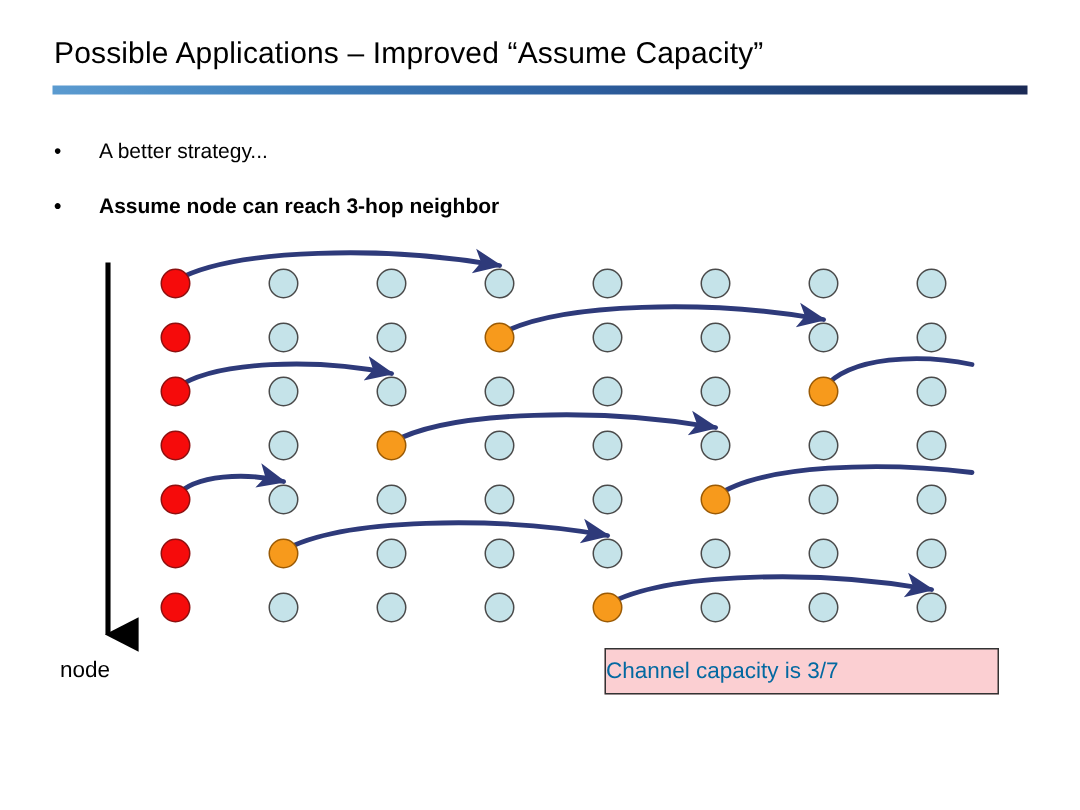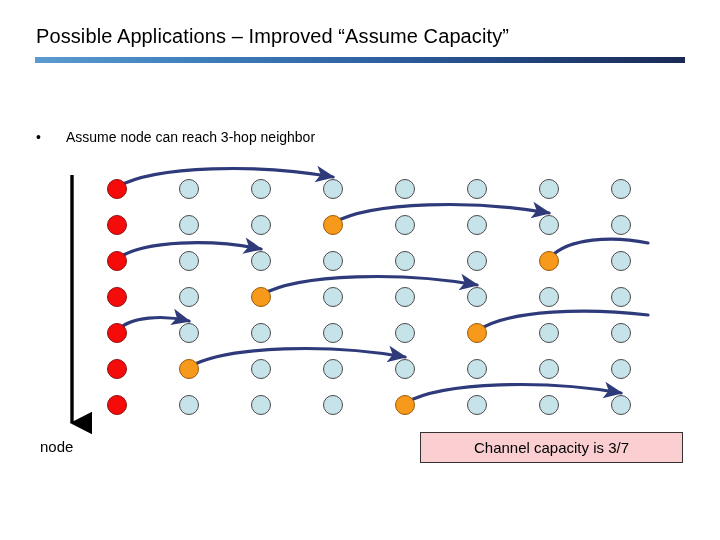--- a/index.html
+++ b/index.html
@@ -50,21 +50,21 @@
   .bullet-row .dot {
     display: inline-block;
     width: 30px;
     text-align: left;
     font-size: 14px;
   }
   .bullet-row .btext {
     display: inline-block;
   }
   #bullet-0 { top: 91px; }
-  #bullet-1 { top: 128px; }
+  #bullet-1 { top: 128px; font-weight: bold; }
 
   
   #diagram {
     position: absolute;
     left: 0;
     top: 0;
     width: 720px;
     height: 540px;
     pointer-events: none;
   }
@@ -88,43 +88,45 @@
     left: 40px;
     top: 438px;
     font-size: 15px;
     line-height: 18px;
     color: #000000;
   }
 
   
   #capacity-box {
     position: absolute;
-    left: 420px;
+    left: 403px;
     top: 432px;
     width: 263px;
     height: 31px;
     background: #fbcfd2;
     border: 1px solid #333333;
     box-sizing: border-box;
     display: flex;
     align-items: center;
-    justify-content: center;
     font-size: 15px;
-    color: #000000;
+    color: #0369a1;
   }
 </style>
 </head>
 <body>
 
 <div id="slide">
 
   <div id="slide-title">Possible Applications – Improved “Assume Capacity”</div>
 
   <div id="title-rule"></div>
 
+  <div class="bullet-row" id="bullet-0">
+    <span class="dot">•</span><span class="btext">A better strategy...</span>
+  </div>
   <div class="bullet-row" id="bullet-1">
     <span class="dot">•</span><span class="btext">Assume node can reach 3-hop neighbor</span>
   </div>
 
   <svg id="diagram" viewBox="0 0 720 540" width="720" height="540" xmlns="http://www.w3.org/2000/svg">
     <defs>
       <marker id="arrowhead" markerWidth="7" markerHeight="7" refX="5.4" refY="3" orient="auto" markerUnits="strokeWidth">
         <path d="M0,0.4 L6,3 L0,5.6 L1.5,3 Z" fill="#2e3a7a"></path>
       </marker>
       <marker id="arrowhead-down" markerWidth="8" markerHeight="8" refX="4" refY="6" orient="auto" markerUnits="strokeWidth">

